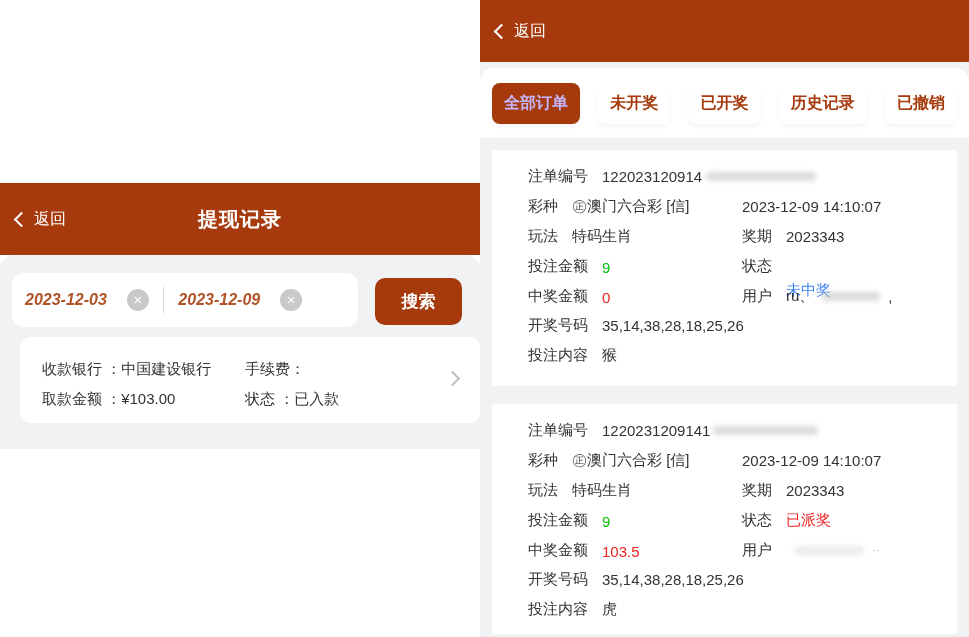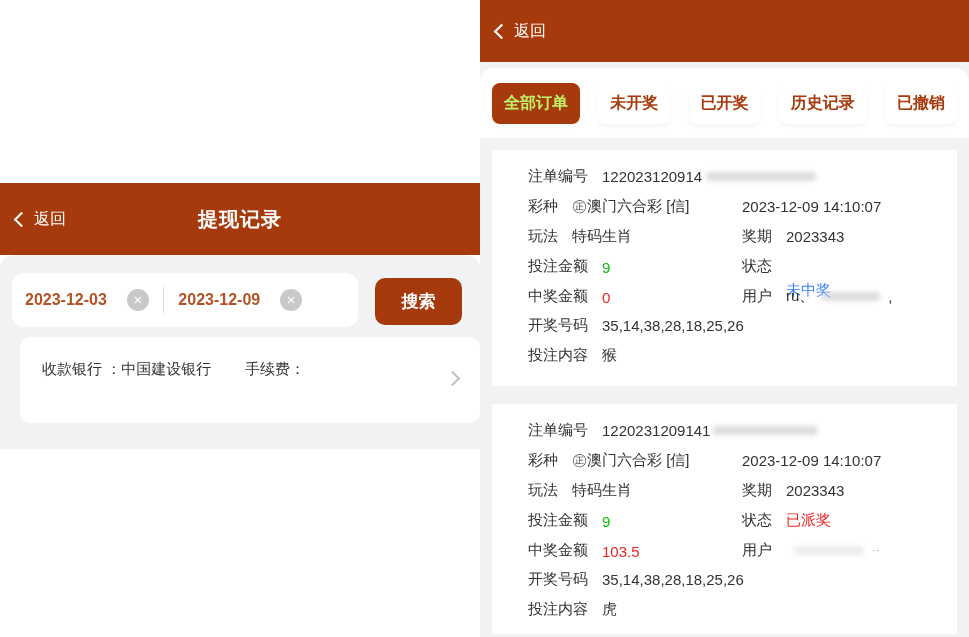--- a/index.html
+++ b/index.html
@@ -20,42 +20,42 @@
   .smudge { display:inline-block; height:9px; border-radius:4px; background:#c9c9c9;
     filter:blur(2.5px); opacity:.65; vertical-align:middle; }
 
   
   .screen-left { position:absolute; left:0; top:0; width:480px; height:637px; background:#ffffff; }
   .screen-left .appbar { top:183px; height:72px; }
   .wpanel { position:absolute; left:0; top:255px; width:480px; height:194px;
     background:#f1f2f4; border-radius:14px 14px 0 0; }
   .datepill { position:absolute; left:12px; top:273px; width:346px; height:54px; background:#fff;
     border-radius:12px; display:flex; align-items:center; padding:0 13px; }
-  .dateval { color:#b05327; font-size:16px; font-weight:600; white-space:nowrap; }
+  .dateval { color:#b05327; font-size:16px; font-weight:600; white-space:nowrap;font-style:italic; }
   .clearbtn { width:22px; height:22px; border-radius:50%; background:#c9c9c9; color:#fff;
     font-size:15px; line-height:21px; text-align:center; margin-left:20px; cursor:pointer; flex:none; }
   .datesep { width:1.5px; height:26px; background:#d9d9d9; margin:0 14px; flex:none; }
   .searchbtn { position:absolute; left:375px; top:278px; width:87px; height:47px; background:#a63a0c;
     border:none; border-radius:10px; color:#fff; font-size:17px; font-weight:600; cursor:pointer;
     font-family:Liberation Serif, serif; }
   .wcard { position:absolute; left:20px; top:337px; width:460px; height:86px; background:#fff;
     border-radius:10px; padding:17px 50px 0 22px; }
   .wrow { display:flex; height:30px; align-items:center; font-size:15px; color:#333; }
   .wcell-l { width:203px; }
   .wcard .chev-right { position:absolute; right:22px; top:36px; }
 
   
   .screen-right { position:absolute; left:480px; top:0; width:489px; height:637px; background:#f1f2f4; }
   .screen-right .appbar { top:0; height:62px; }
   .tabbar { position:absolute; left:0; top:68px; width:489px; height:70px; background:#ffffff;
     border-radius:14px 14px 0 0; display:flex; align-items:center; justify-content:space-between;
     padding:0 12px; }
   .chip { font-size:16px; font-weight:600; color:#a63a0c; padding:10px 12px; border-radius:8px;
     background:#ffffff; cursor:pointer; white-space:nowrap; box-shadow:0 3px 4px rgba(0,0,0,0.04); }
-  .chip.active { background:#a63a0c; color:#bef264; }
+  .chip.active { background:#a63a0c; color:#c4b5fd; }
 
   .ocard { position:absolute; left:12px; width:465px; background:#ffffff; border-radius:2px;
     padding:12px 20px 10px 36px; }
   .ocard1 { top:150px; height:236px; }
   .ocard2 { top:404px; height:230px; }
   .orow { display:flex; align-items:center; height:29.8px; font-size:15px; color:#333; }
   .ocell-l { width:214px; display:flex; align-items:flex-end; }
   .ocell-r { flex:1; display:flex; align-items:center; }
   .olbl { margin-right:14px; white-space:nowrap; }
   .oval { white-space:nowrap; }
@@ -85,20 +85,24 @@
       <span class="clearbtn">×</span>
     </div>
 
     <button class="searchbtn">搜索</button>
 
     <div class="wcard">
       <div class="wrow">
         <span class="wcell-l"><span>收款银行 ：</span><span>中国建设银行</span></span>
         <span>手续费：</span>
       </div>
+      <div class="wrow">
+        <span class="wcell-l"><span>取款金额 ：</span><span>¥103.00</span></span>
+        <span><span>状态 ：</span><span>已入款</span></span>
+      </div>
       <span class="chev-right"></span>
     </div>
   </div>
 
   <div class="screen-right">
 
     <div class="appbar">
       <div class="backbtn">
         <span class="chev-left"></span>
         <span>返回</span>

